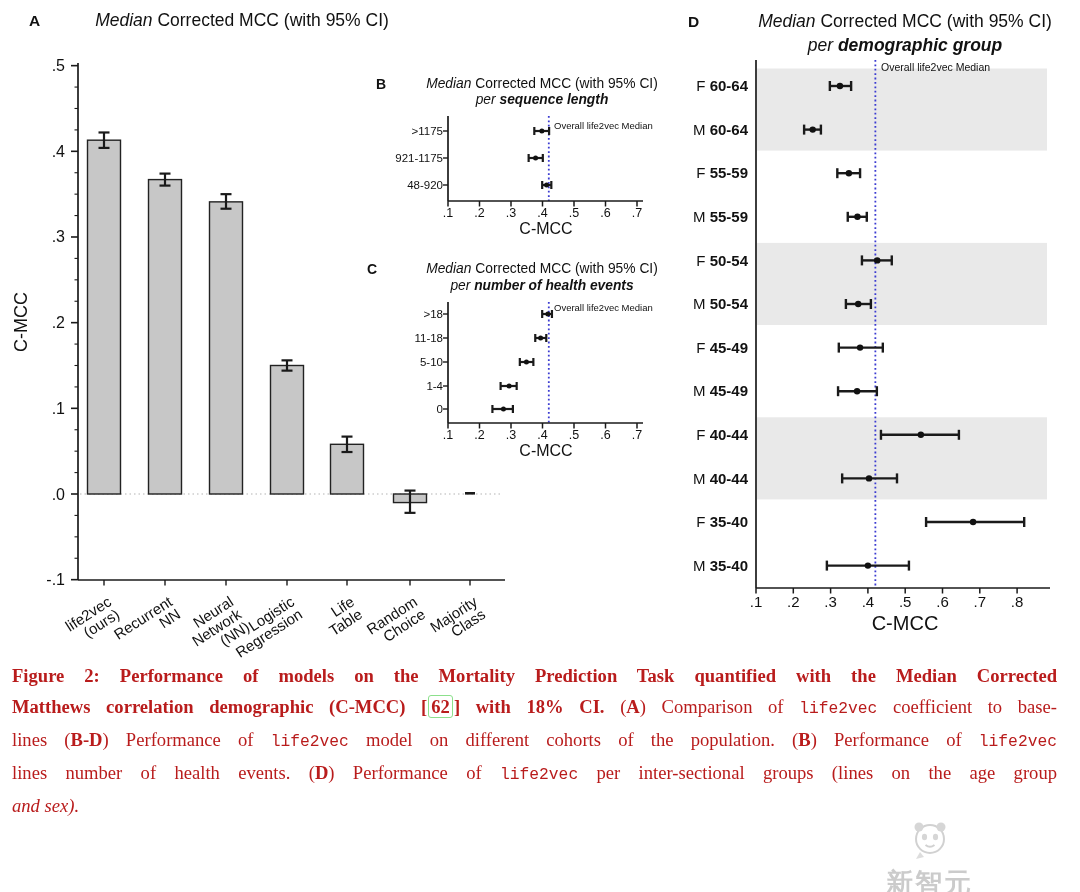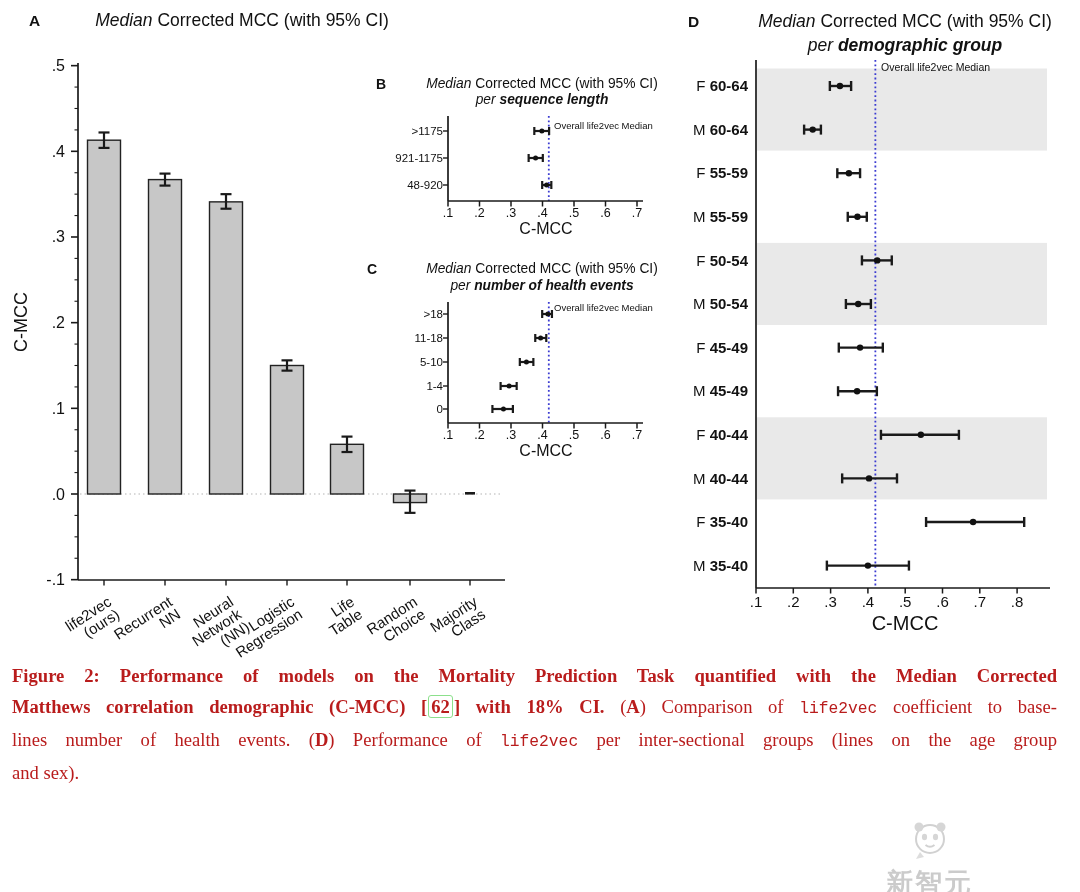--- a/index.html
+++ b/index.html
@@ -3,21 +3,21 @@
 <meta charset="utf-8">
 <style>
   html,body{margin:0;padding:0;background:#fff;}
   body{width:1080px;height:892px;overflow:hidden;font-family:"Liberation Sans",sans-serif;}
   .page{position:relative;width:1080px;height:892px;background:#fff;}
   #figure-svg{position:absolute;left:0;top:0;}
   #figure-svg text{fill:#111;font-family:"Liberation Sans",sans-serif;}
   #caption{position:absolute;left:12px;top:660px;width:1045px;
            font-family:"Liberation Serif",serif;font-size:18.6px;color:#b91c1c;}
   .cl{text-align:justify;text-align-last:justify;line-height:31px;}
-  .cl.last{text-align:right;text-align-last:left;}
+  .cl.last{text-align:right;text-align-last:left;font-style:italic;}
   .cl span.b{font-weight:700;}
   .cl span.m{font-family:"Liberation Mono","DejaVu Sans Mono",monospace;font-size:16.3px;}
   .cl span.cite{font-weight:700;border:1.5px solid #8ce08c;border-radius:3px;padding:0 2px;margin:0 1px;}
   #watermark{position:absolute;left:886px;top:814px;display:flex;align-items:center;gap:3px;
              opacity:.45;pointer-events:none;flex-direction:column;}
   #watermark .wm-text{font-size:27px;font-weight:700;letter-spacing:2px;color:#8d8d8d;
              font-family:"DejaVu Sans",sans-serif;}
 </style>
 </head>
 <body>
@@ -337,20 +337,21 @@
         <text x="1017.1" y="607" font-size="15" text-anchor="middle">.8</text>
         <text x="905" y="630" font-size="20" text-anchor="middle">C-MCC</text>
         <text x="688" y="27" font-size="15.5" text-anchor="start" font-weight="700">D</text>
         <text x="905" y="27" font-size="17.5" text-anchor="middle"><tspan font-style="italic">Median</tspan><tspan> Corrected MCC (with 95% CI)</tspan></text>
         <text x="905" y="51" font-size="17.5" text-anchor="middle"><tspan font-style="italic">per </tspan><tspan font-style="italic" font-weight="700">demographic group</tspan></text>
       </g>
     </svg>
   <div id="caption">
       <div class="cl"><span class="b">Figure 2:  Performance of models on the Mortality Prediction Task quantified with the Median Corrected</span></div>
       <div class="cl"><span class="b">Matthews correlation demographic (C-MCC) </span><span class="b">[</span><span class="cite">62</span><span class="b">]</span><span class="b"> with 18% CI.</span><span class="r"> (</span><span class="b">A</span><span class="r">) Comparison of </span><span class="m">life2vec</span><span class="r"> coefficient to base-</span></div>
+      <div class="cl"><span class="r">lines (</span><span class="b">B-D</span><span class="r">) Performance of </span><span class="m">life2vec</span><span class="r"> model on different cohorts of the population. (</span><span class="b">B</span><span class="r">) Performance of </span><span class="m">life2vec</span></div>
       <div class="cl"><span class="r">lines number of health events.  (</span><span class="b">D</span><span class="r">) Performance of </span><span class="m">life2vec</span><span class="r"> per inter-sectional groups (lines on the age group</span></div>
       <div class="cl last"><span class="r">and sex).</span></div>
     </div>
   <div id="watermark">
     <svg width="44" height="48" viewBox="0 0 44 48">
       <circle cx="22" cy="25" r="14" fill="none" stroke="#9a9a9a" stroke-width="2"></circle>
       <circle cx="11" cy="13" r="4.5" fill="#a6a6a6"></circle>
       <circle cx="33" cy="13" r="4.5" fill="#a6a6a6"></circle>
       <ellipse cx="16.5" cy="23" rx="2.6" ry="3.2" fill="#a6a6a6"></ellipse>
       <ellipse cx="27.5" cy="23" rx="2.6" ry="3.2" fill="#a6a6a6"></ellipse>

